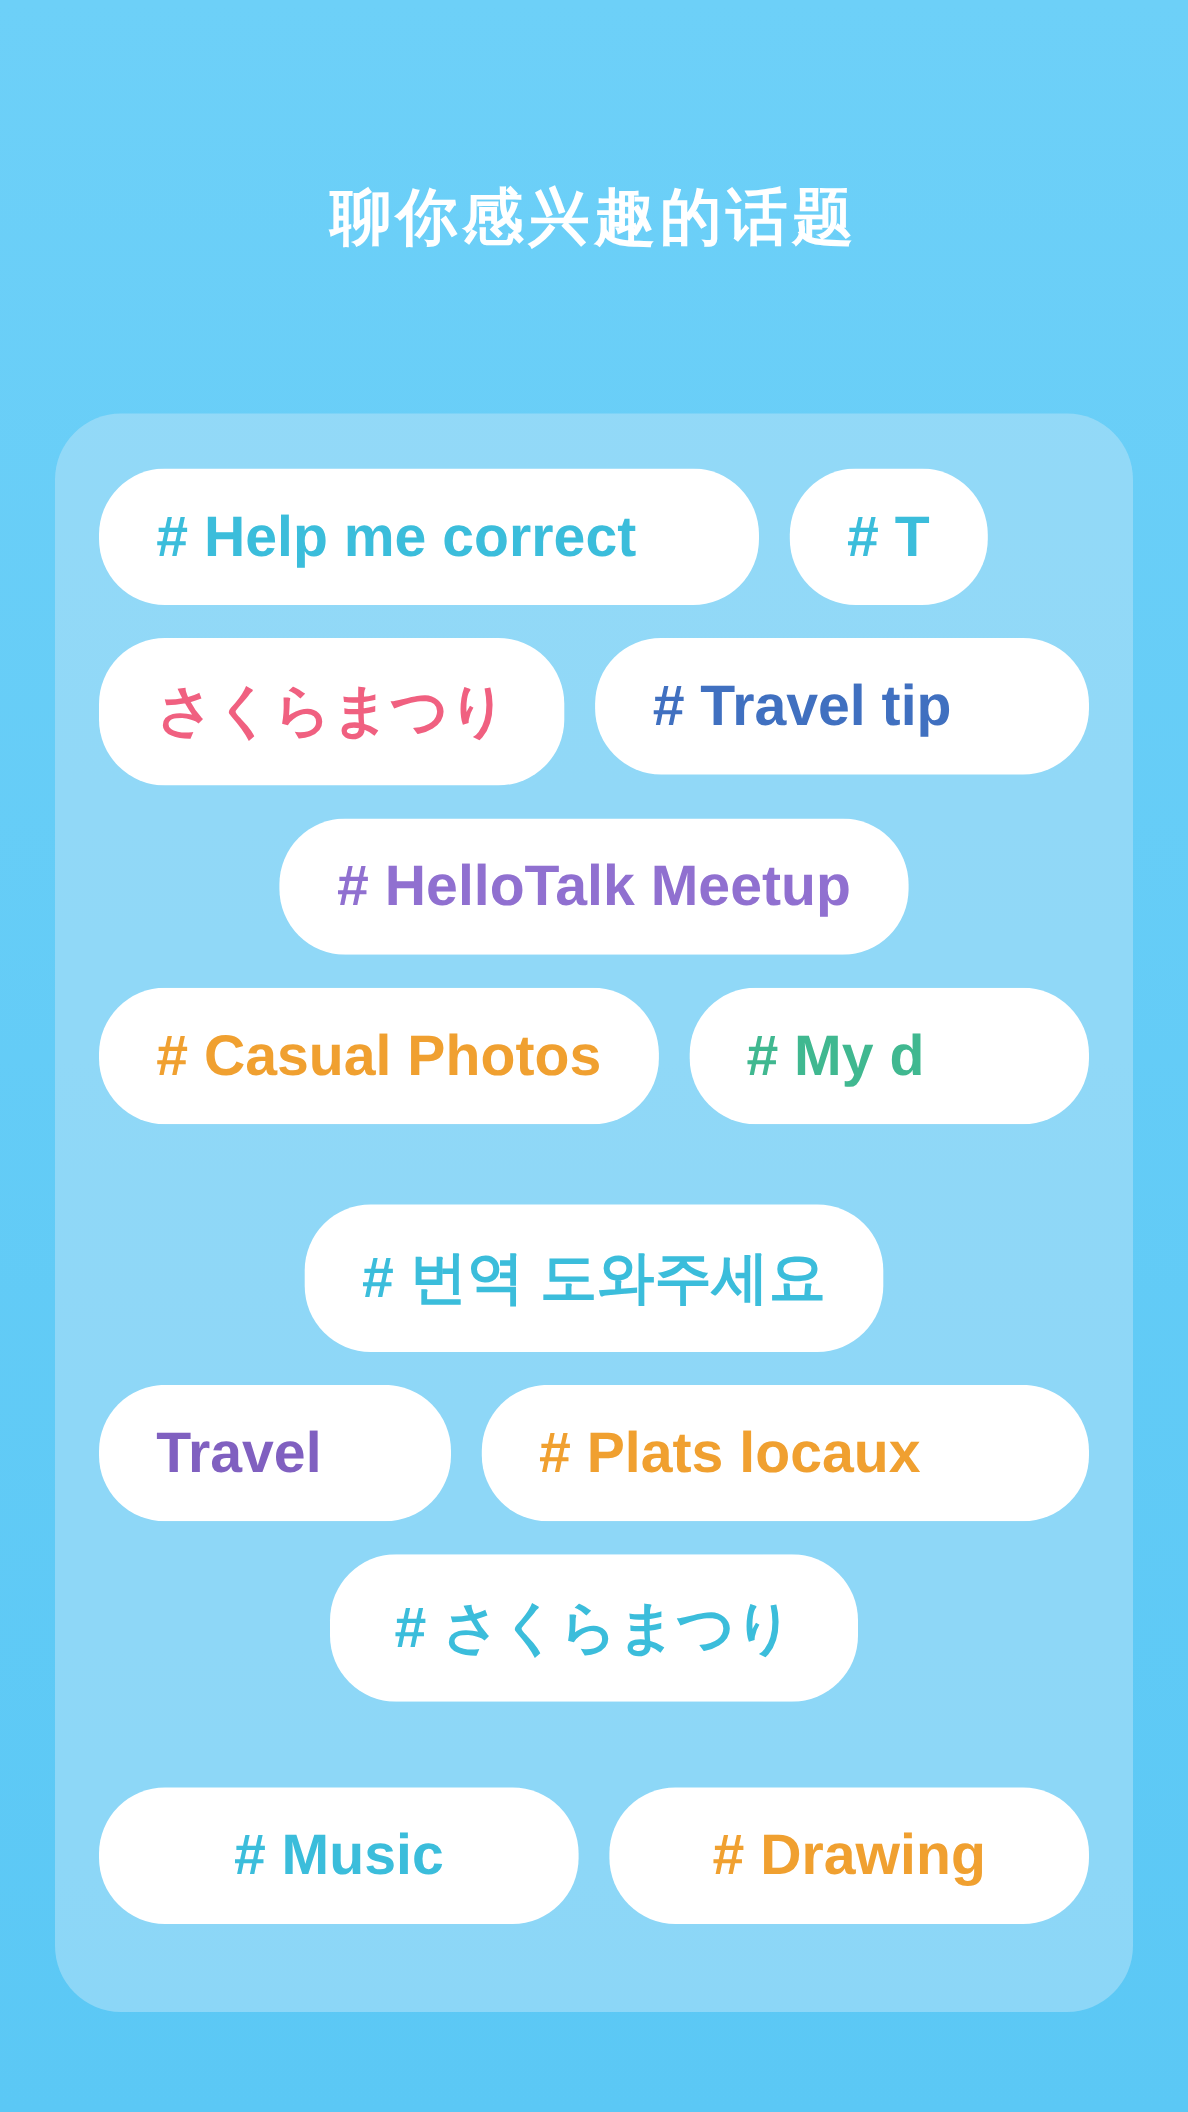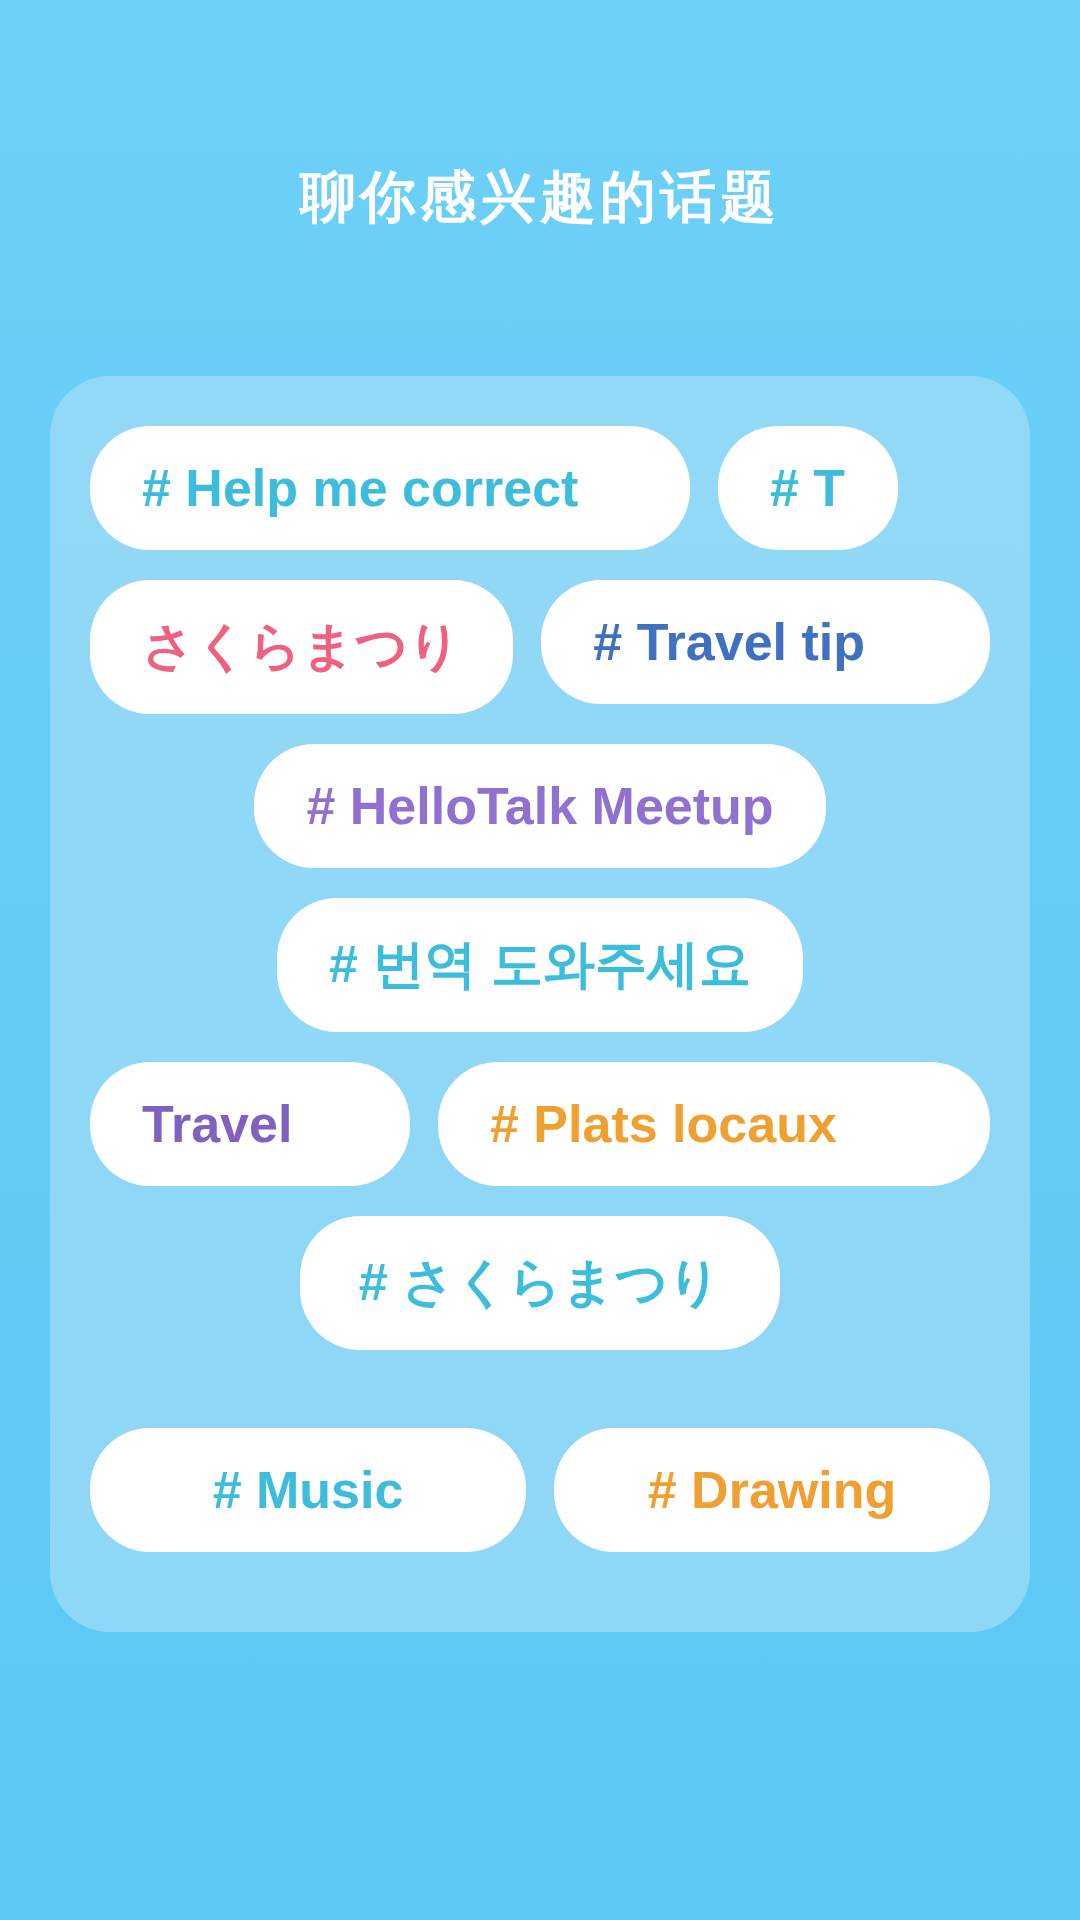--- a/index.html
+++ b/index.html
@@ -106,20 +106,21 @@
       overflow: hidden;
     }
 
     
     .row5 {
       justify-content: center;
     }
     .row5 .tag-pill {
       min-width: 520px;
       text-align: center;
+      margin-top: 43px;
     }
 
     
     .row6 .tag-pill.partial-left {
       flex: 0 0 320px;
       overflow: hidden;
     }
     .row6 .tag-pill:last-child {
       flex: 1;
     }
@@ -158,20 +159,24 @@
 
     <div class="tags-row row3">
       <div class="tag-pill pink">さくらまつり</div>
       <div class="tag-pill blue partial"># Travel tip</div>
     </div>
 
     <div class="tags-row row2">
       <div class="tag-pill purple"># HelloTalk Meetup</div>
     </div>
 
+    <div class="tags-row row4">
+      <div class="tag-pill orange"># Casual Photos</div>
+      <div class="tag-pill green partial"># My d</div>
+    </div>
 
     <div class="tags-row row5">
       <div class="tag-pill cyan"># 번역 도와주세요</div>
     </div>
 
     <div class="tags-row row6">
       <div class="tag-pill lavender partial-left">Travel</div>
       <div class="tag-pill orange"># Plats locaux</div>
     </div>
 

